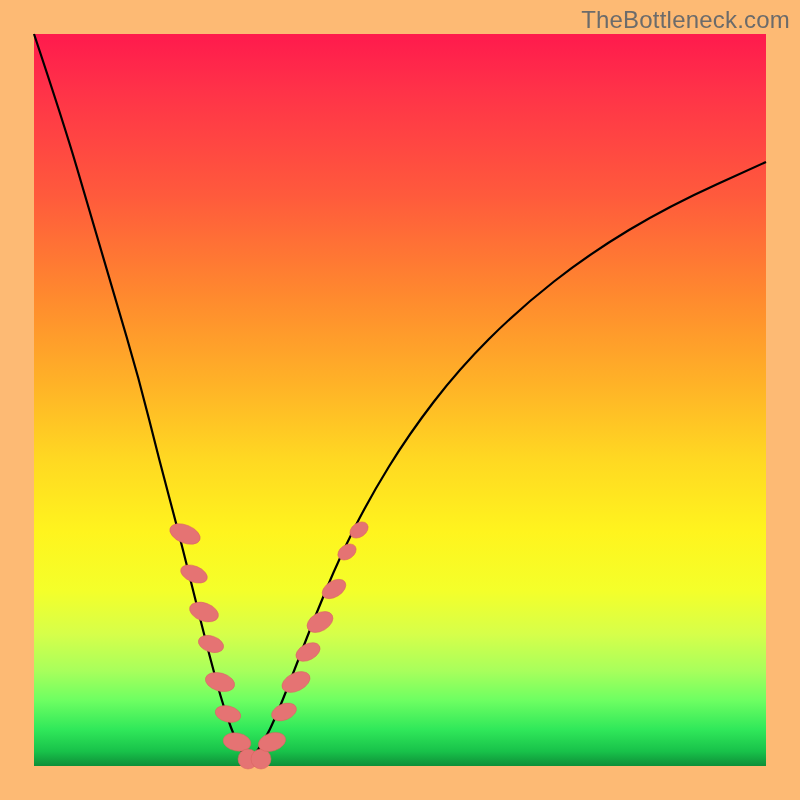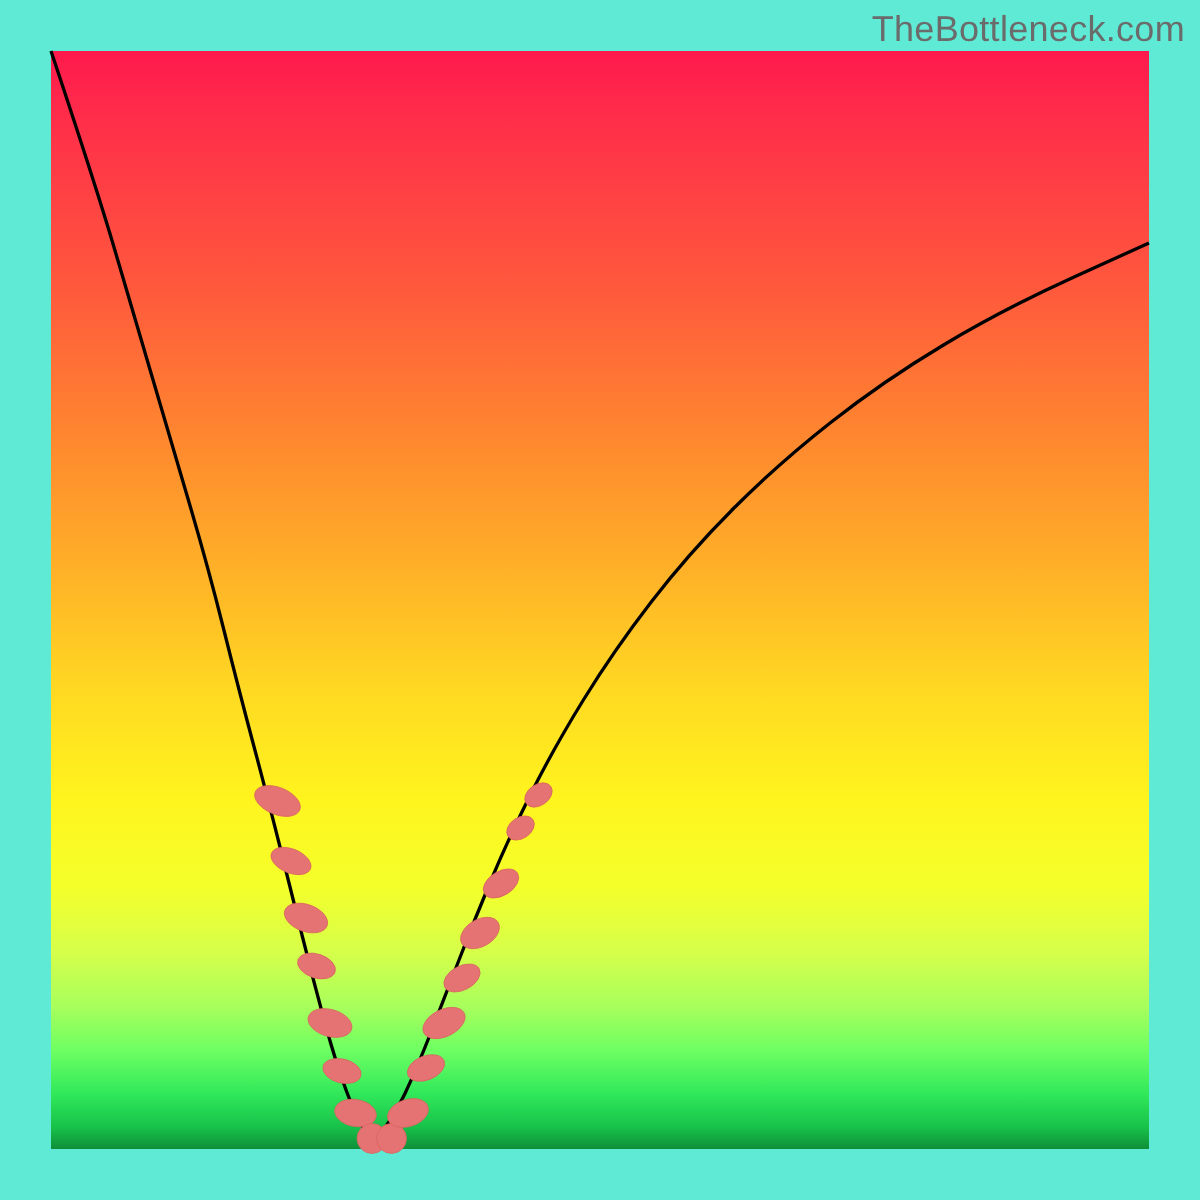--- a/index.html
+++ b/index.html
@@ -10,21 +10,21 @@
     overflow: hidden;
     background: #000;
     font-family: Arial, Helvetica, sans-serif;
   }
   .frame {
     position: absolute;
     left: 0;
     top: 0;
     width: 800px;
     height: 800px;
-    background: #5eead4;
+    background: #fdba74;
   }
   .plot-area {
     position: absolute;
     left: 34px;
     top: 34px;
     width: 732px;
     height: 732px;
     
     background: linear-gradient(
       to bottom,

